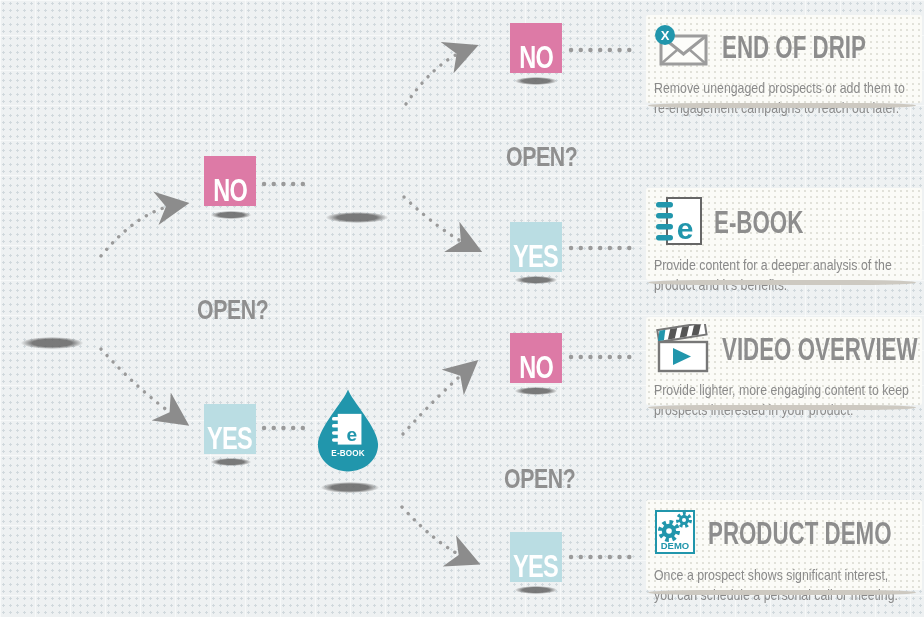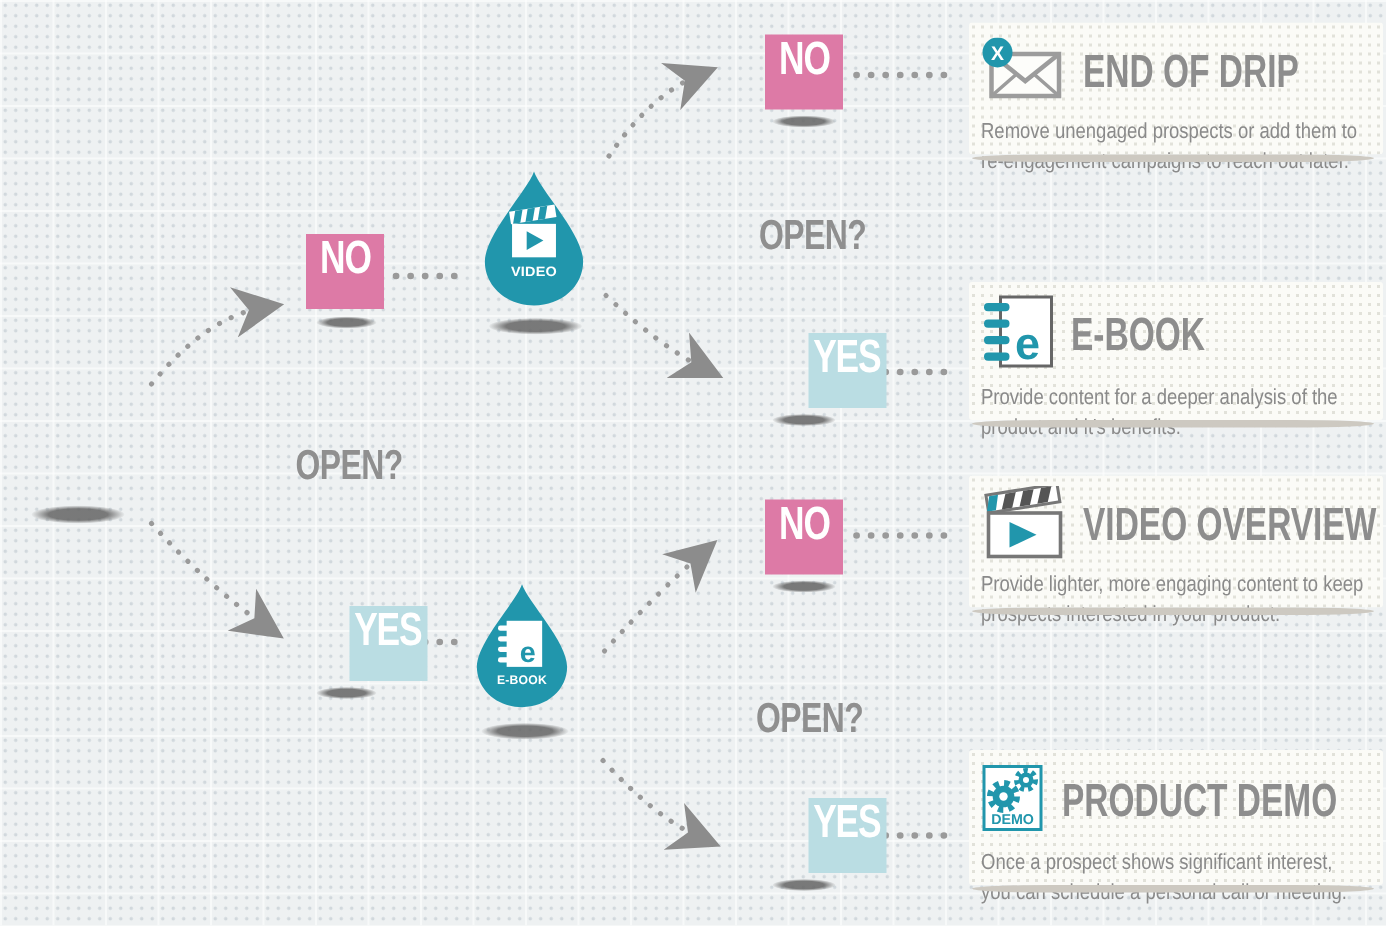--- a/index.html
+++ b/index.html
@@ -16,23 +16,23 @@
   .curve{fill:none;stroke:#9a9a9a;stroke-width:3.4;stroke-dasharray:0.1 8.6;stroke-linecap:round;}
   .dotline{fill:none;stroke:#9a9a9a;stroke-width:4.4;stroke-dasharray:0.1 9.6;stroke-linecap:round;}
   .node{position:absolute;z-index:3;}
   .dropsvg{width:100%;height:100%;overflow:visible;display:block;}
   .drop{fill:#2196ac;}
   .droplabel{fill:#ffffff;font-weight:bold;font-size:13px;text-anchor:middle;
     font-family:"Liberation Sans",sans-serif;letter-spacing:.2px;}
   .eshadow{position:absolute;z-index:2;border-radius:50%;
     background:radial-gradient(ellipse, rgba(100,100,100,.85) 45%, rgba(100,100,100,0) 72%);}
   .decision{position:absolute;z-index:3;width:52px;height:50px;
-    display:flex;align-items:flex-start;justify-content:center;}
+    display:flex;align-items:flex-end;justify-content:center;}
   .decision.no{background:#dd7aa6;}
-  .decision.yes{background:#badde3;margin-left:29px;}
+  .decision.yes{background:#badde3;}
   .decision span{color:#fff;font-size:31px;font-weight:bold;transform:scaleX(.76);
     letter-spacing:-1px;line-height:1;}
   .openq{position:absolute;z-index:3;color:#8f8f8f;font-size:28px;font-weight:bold;
     transform:scaleX(.76);transform-origin:0 0;white-space:nowrap;letter-spacing:-.5px;}
   .card{position:absolute;left:646px;width:276px;z-index:3;border-radius:2px;
     background-color:#fbfbf7;
     background-image:radial-gradient(circle, rgba(200,200,188,.5) 1px, transparent 1.3px);
     background-size:6px 6px;}
   .card-shadow{position:absolute;left:2px;right:6px;bottom:-5px;height:5px;
     background:#cdc9c1;border-radius:40%/100%;}
@@ -63,38 +63,20 @@
     <line class="dotline" x1="264" y1="184" x2="308" y2="184"></line>
     <line class="dotline" x1="264" y1="428" x2="308" y2="428"></line>
     <line class="dotline" x1="571" y1="50" x2="636" y2="50"></line>
     <line class="dotline" x1="571" y1="248" x2="636" y2="248"></line>
     <line class="dotline" x1="571" y1="357" x2="636" y2="357"></line>
     <line class="dotline" x1="571" y1="557" x2="636" y2="557"></line>
   </svg>
 
   <div class="eshadow" style="left:21px;top:337px;width:62px;height:12px"></div>
 
-  <div class="node" style="left:318px;top:113px;width:76px;height:92px">
-    <svg class="dropsvg" viewBox="0 0 100 132">
-      <path class="drop" d="M50 2 C56 20 97 62 97 88 C97 112 76 130 50 130 C24 130 3 112 3 88 C3 62 44 20 50 2 Z"></path>
-      <g>
-        <g transform="rotate(-9 30 52)">
-          <rect x="28" y="40" width="44" height="12" fill="#ffffff"></rect>
-          <g fill="#2196ac">
-            <polygon points="34,40 41,40 37,52 30,52"></polygon>
-            <polygon points="46,40 53,40 49,52 42,52"></polygon>
-            <polygon points="58,40 65,40 61,52 54,52"></polygon>
-          </g>
-        </g>
-        <rect x="29" y="52" width="42" height="32" fill="#ffffff"></rect>
-        <polygon points="43,59 59,68 43,77" fill="#2196ac"></polygon>
-      </g>
-      <text class="droplabel" x="50" y="102" textLength="44" lengthAdjust="spacingAndGlyphs">VIDEO</text>
-    </svg>
-  </div>
   <div class="eshadow" style="left:326px;top:212px;width:62px;height:11px"></div>
 
   <div class="node" style="left:316px;top:386px;width:64px;height:89px">
     <svg class="dropsvg" viewBox="0 0 100 132">
       <path class="drop" d="M50 2 C56 20 97 62 97 88 C97 112 76 130 50 130 C24 130 3 112 3 88 C3 62 44 20 50 2 Z"></path>
       <g>
         <rect x="34" y="40" width="37" height="48" fill="#ffffff"></rect>
         <g fill="#ffffff">
           <rect x="25" y="45" width="16" height="5.5" rx="2.5"></rect>
           <rect x="25" y="56" width="16" height="5.5" rx="2.5"></rect>

